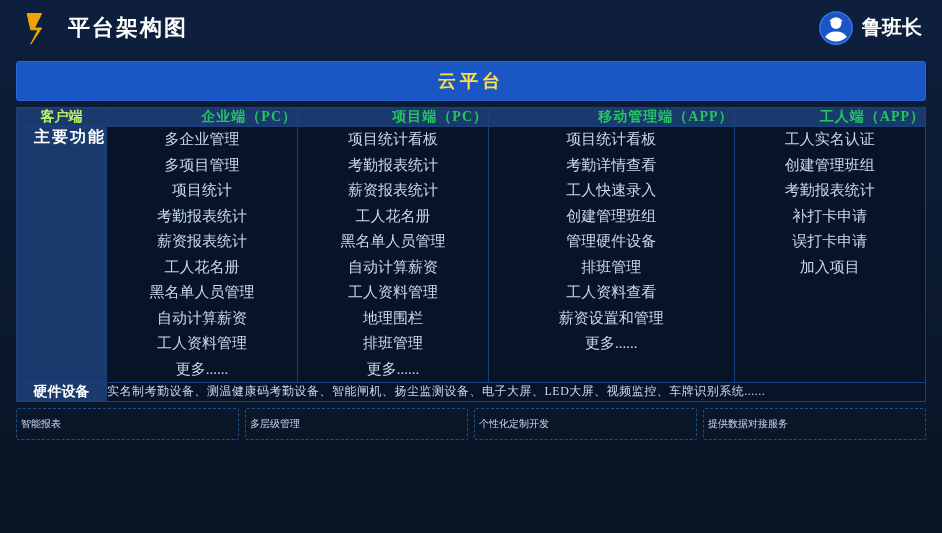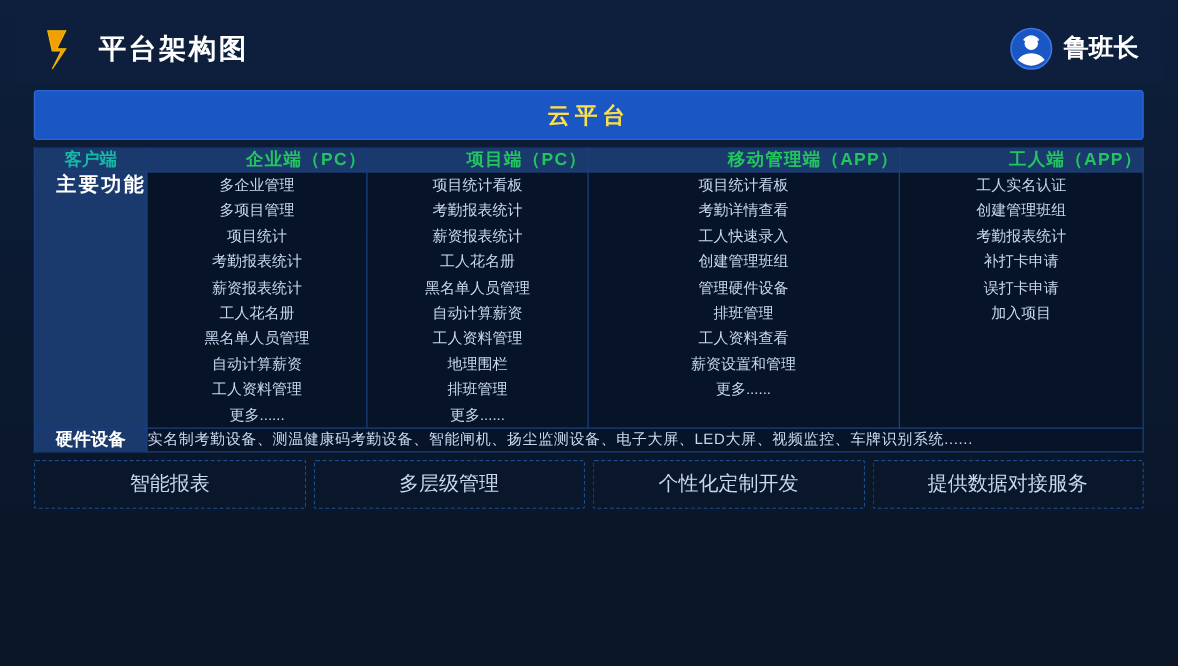--- a/index.html
+++ b/index.html
@@ -8,22 +8,23 @@
       height: 533px;
       background: #0a1628;
       font-family: 'Microsoft YaHei', 'SimHei', sans-serif;
       overflow: hidden;
     }
 
     .container {
       width: 942px;
       height: 434px;
       background: linear-gradient(180deg, #0d1f3c 0%, #0a1628 100%);
-      padding: 11px;
+      padding: 0;
       position: relative;
+      font-family: Liberation Serif, serif;
     }
 
     
     .header {
       display: flex;
       align-items: center;
       justify-content: space-between;
       padding: 10px 20px;
       height: 55px;
       background: #0d1f3c;
@@ -103,21 +104,21 @@
       color: #22c55e;
       font-size: 14px;
       font-weight: bold;
       text-align: right;
       padding: 8px 4px;
       letter-spacing: 1px;
     }
 
     .col-header-main {
       background: #1a3a6e;
-      color: #14b8a6;
+      color: #bef264;
       font-size: 14px;
       font-weight: bold;
       text-align: center;
       padding: 8px 4px;
       width: 90px;
     }
 
     
     .row-header {
       background: #1a3a6e;
@@ -127,21 +128,21 @@
       text-align: center;
       vertical-align: middle;
       width: 90px;
       padding: 8px 4px;
     }
 
     
     .feature-cell {
       background: #071428;
       color: #c8d8f0;
-      font-size: 12px;
+      font-size: 15px;
       text-align: center;
       padding: 8px 4px;
       line-height: 1.7;
     }
 
     
     .hardware-row td {
       padding: 0;
       margin-top: 13px;
     }
@@ -170,22 +171,21 @@
       margin-top: 6px;
       display: flex;
       gap: 6px;
     }
 
     .bottom-feature {
       flex: 1;
       border: 1px dashed #1a5090;
       background: transparent;
       color: #c8d8f0;
-      font-size: 16px;
-      text-align: center;
+      font-size: 10px;
       padding: 8px 4px;
       border-radius: 2px;
     }
   </style>
 </head>
 <body>
 
 <div class="container">
 
   <div class="header">

